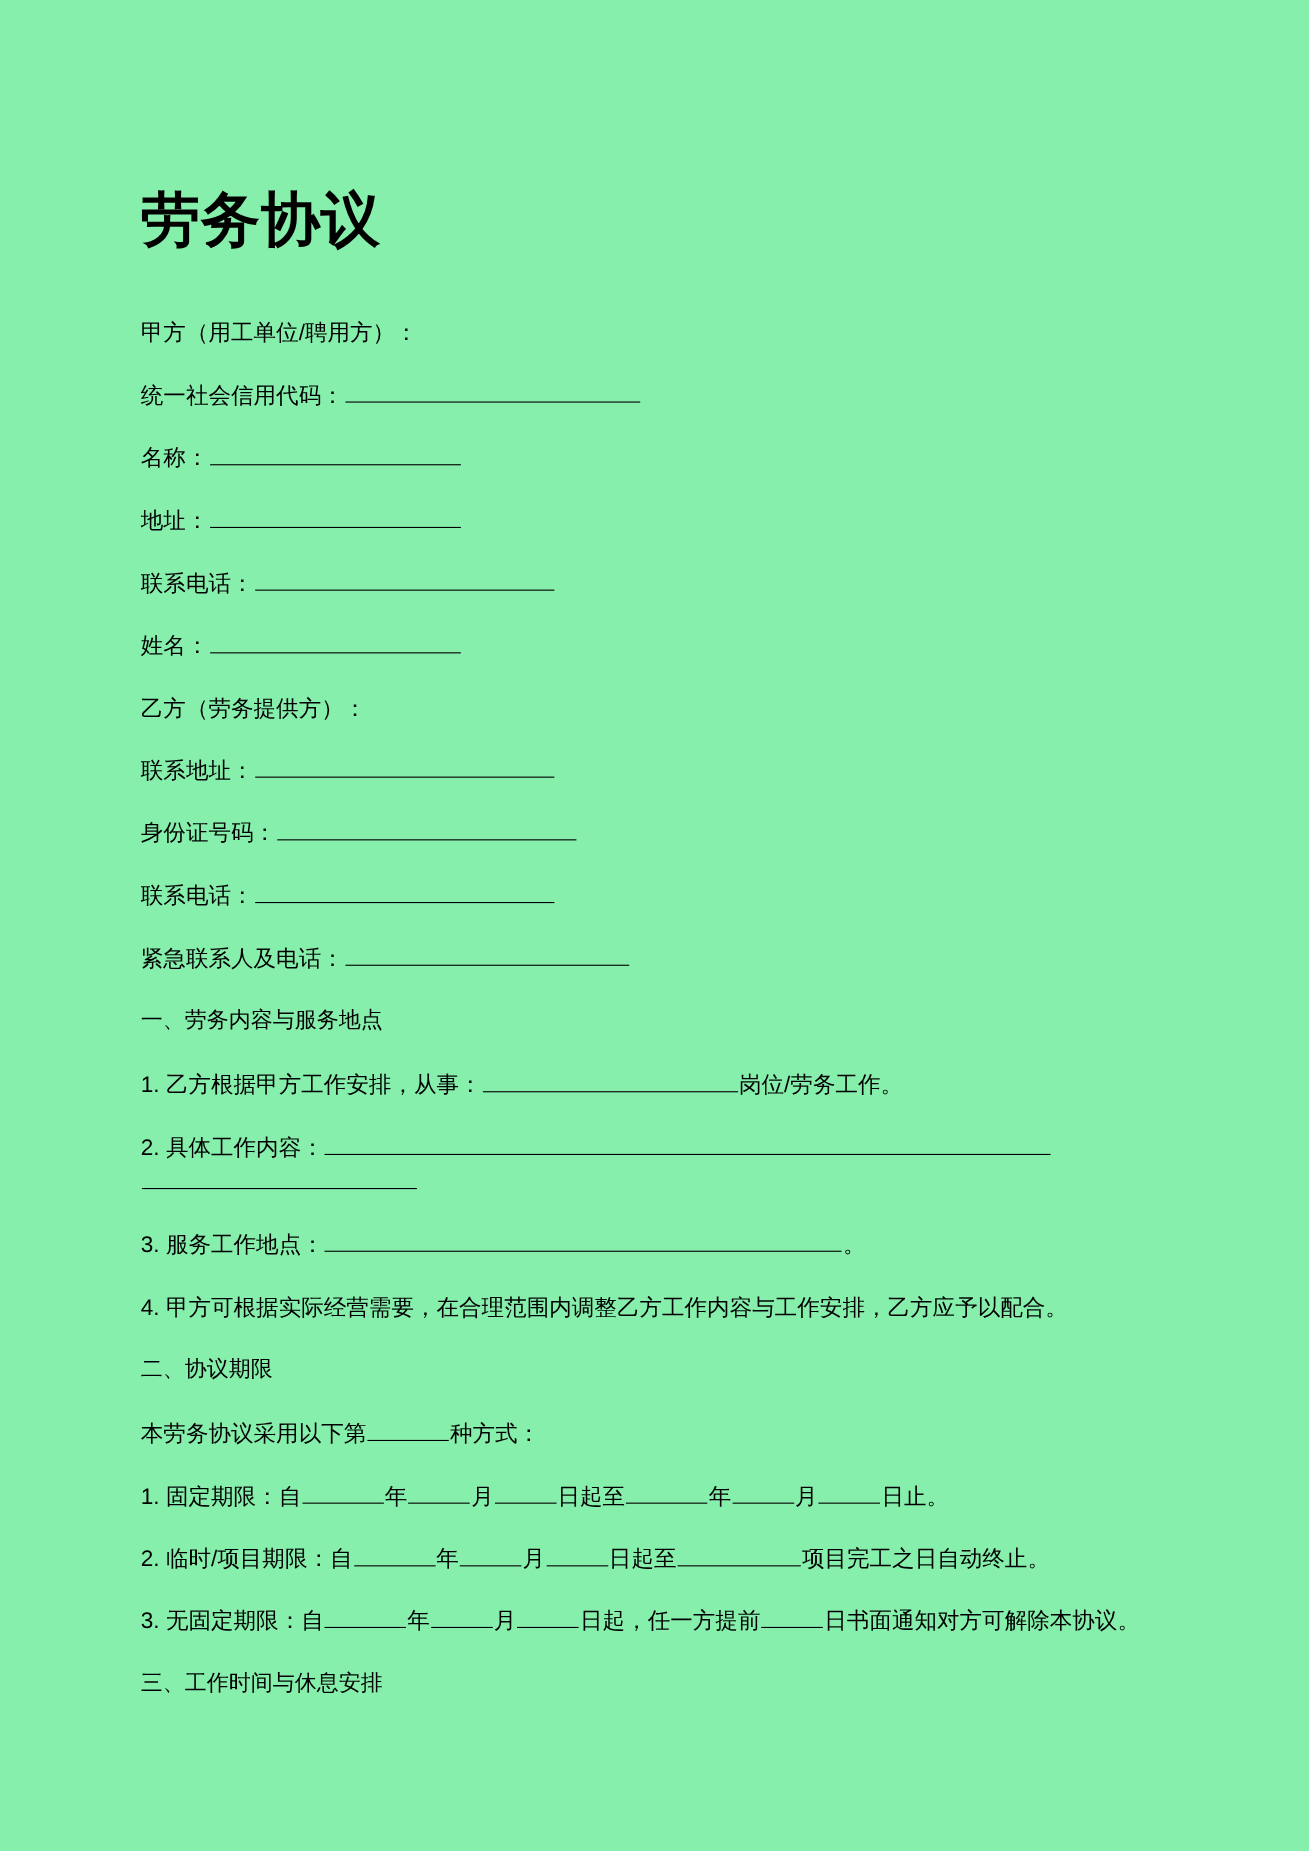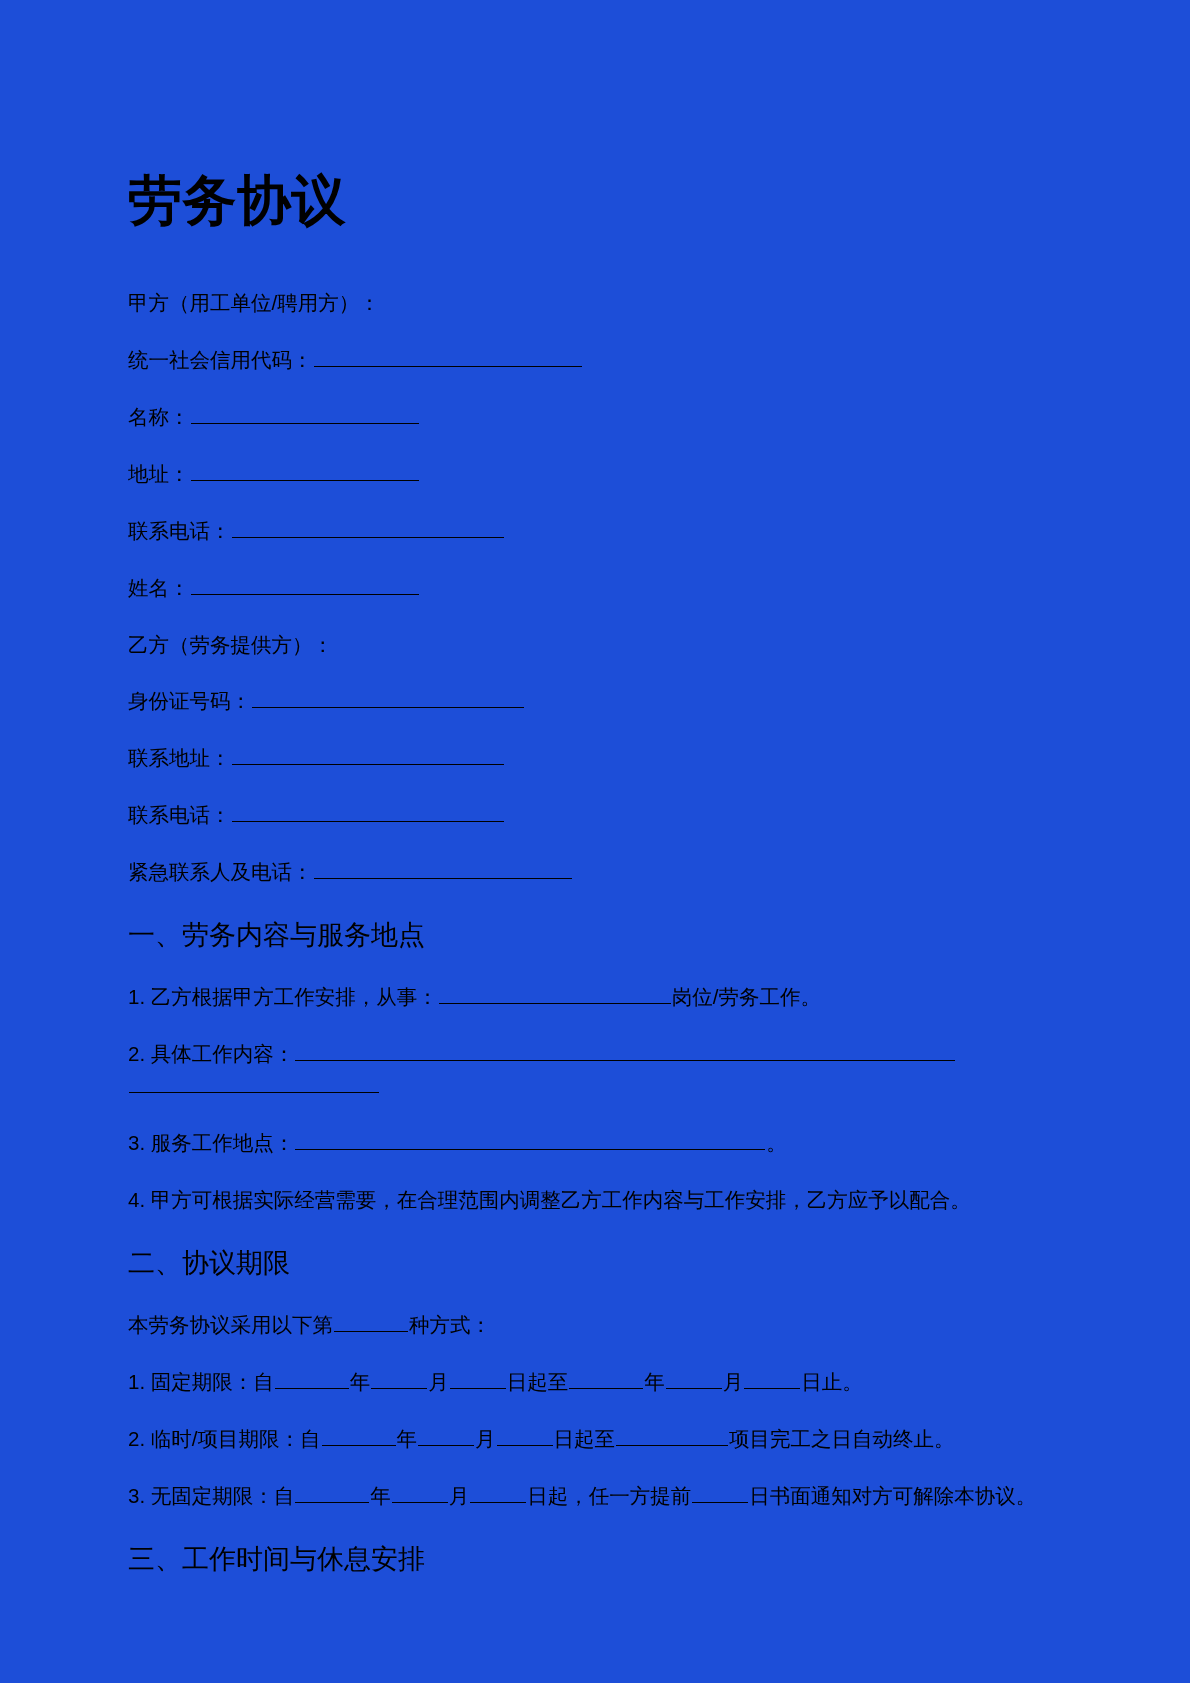--- a/index.html
+++ b/index.html
@@ -9,21 +9,21 @@
     background: #ffffff;
   }
   body {
     font-family: "Liberation Sans", "DejaVu Sans", sans-serif;
     color: #000000;
   }
   .page {
     position: relative;
     width: 1190px;
     height: 1683px;
-    background: #1d4ed8;
+    background: #86efac;
     box-sizing: border-box;
     overflow: hidden;
   }
   .content {
     position: absolute;
     left: 128px;
     top: 0;
     width: 940px;
   }
   .doc-title {
@@ -40,24 +40,25 @@
     line-height: 1.56;
     margin: 0;
     padding-top: 25px;
     word-break: break-all;
     white-space: normal;
   }
   .para.first-block {
     padding-top: 58px;
   }
   .section-head {
-    font-size: 27px;
+    font-size: 20px;
     line-height: 1.56;
     margin: 0;
     padding-top: 26px;
+    font-family: Liberation Mono, monospace;
   }
   .body-para {
     font-size: 20.5px;
     line-height: 1.85;
     margin: 0;
     padding-top: 24px;
     text-align: justify;
     text-justify: inter-ideograph;
     word-break: break-all;
   }
@@ -109,25 +110,25 @@
       <span>联系电话：</span><span class="blank b-tel"></span>
     </p>
 
     <p class="para">
       <span>姓名：</span><span class="blank b-name"></span>
     </p>
 
     <p class="para">乙方（劳务提供方）：</p>
 
     <p class="para">
-      <span>身份证号码：</span><span class="blank b-id"></span>
+      <span>联系地址：</span><span class="blank b-tel"></span>
     </p>
 
     <p class="para">
-      <span>联系地址：</span><span class="blank b-tel"></span>
+      <span>身份证号码：</span><span class="blank b-id"></span>
     </p>
 
     <p class="para">
       <span>联系电话：</span><span class="blank b-tel"></span>
     </p>
 
     <p class="para">
       <span>紧急联系人及电话：</span><span class="blank b-emer"></span>
     </p>
 

